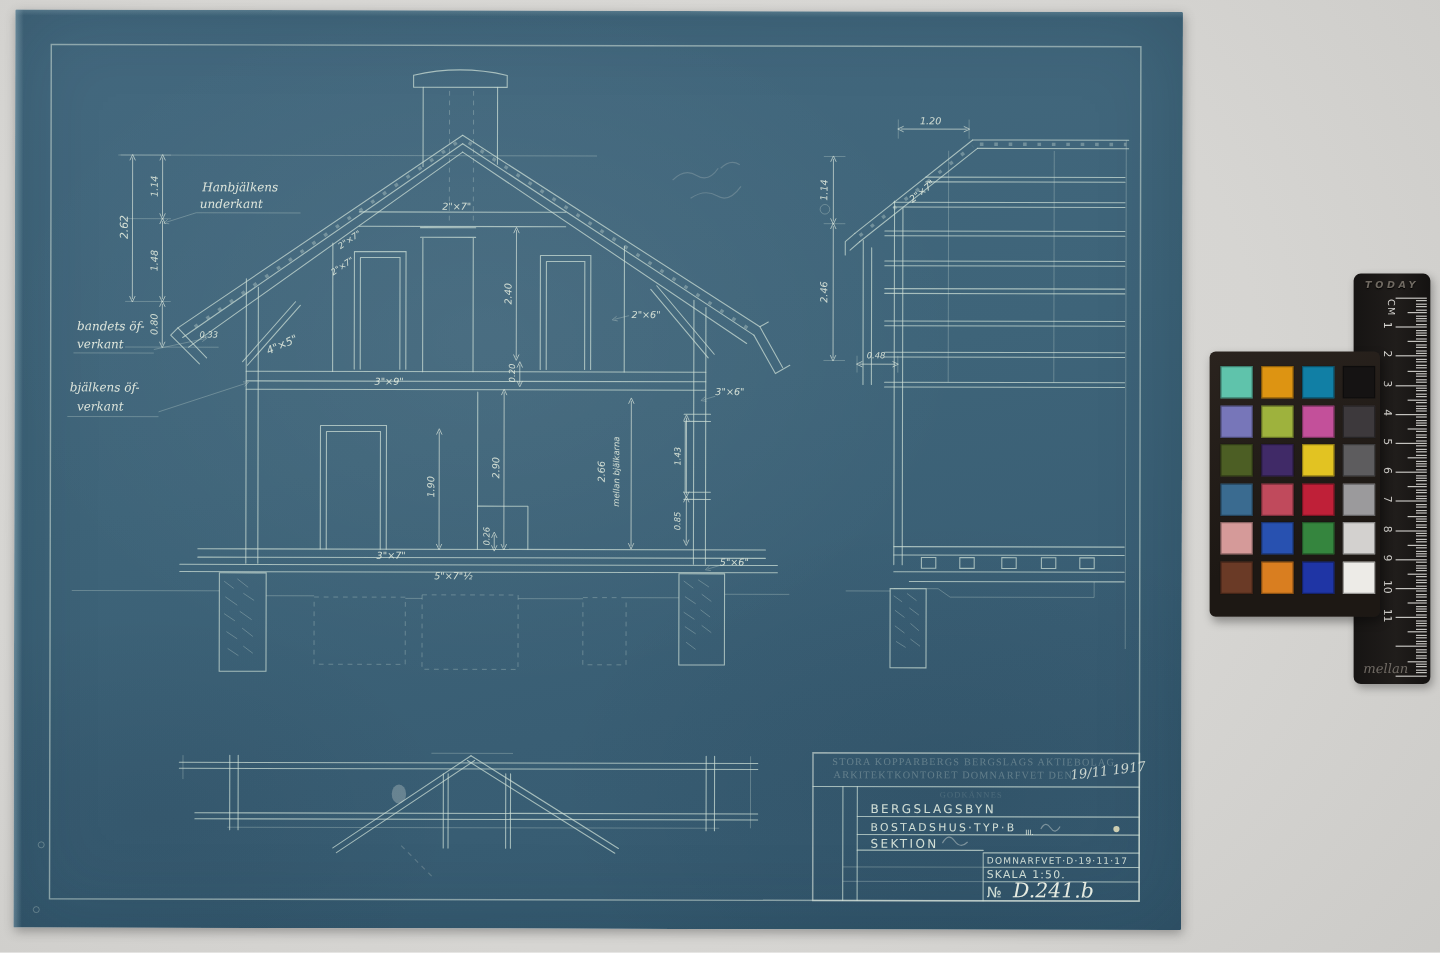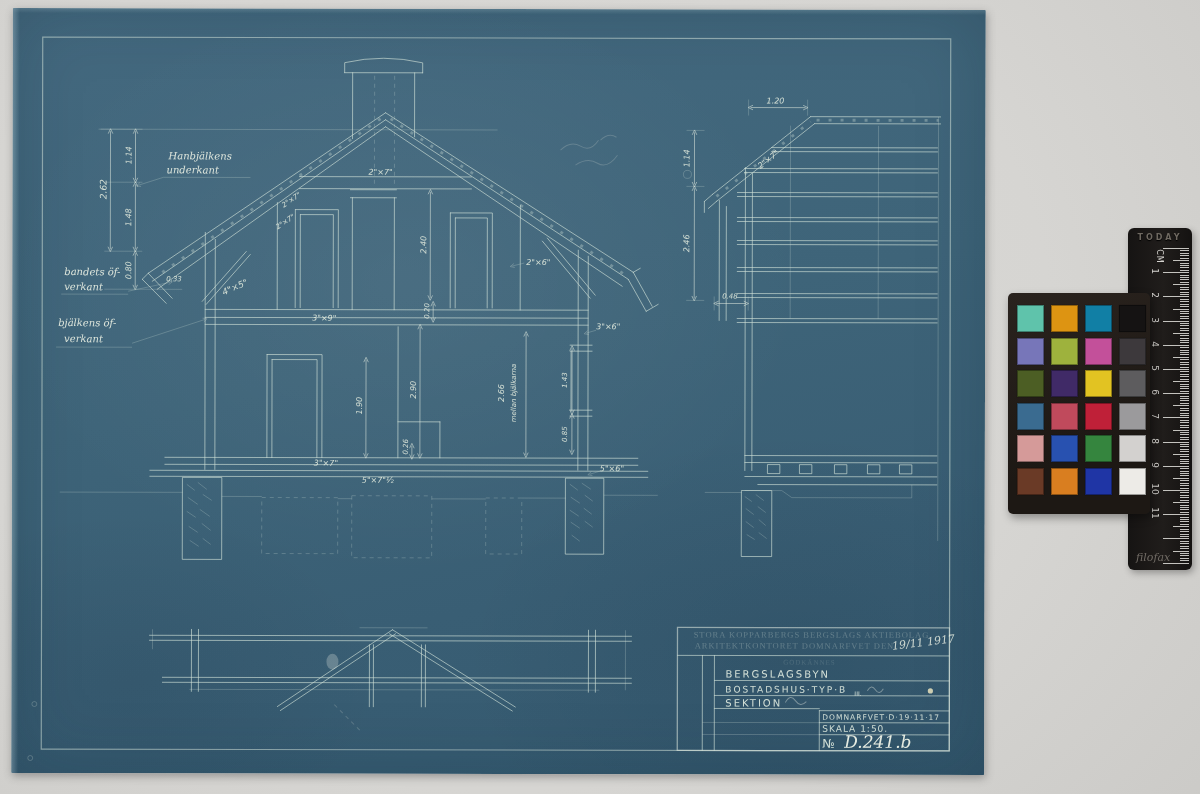--- a/index.html
+++ b/index.html
@@ -37,21 +37,21 @@
     box-shadow:2px 4px 8px rgba(0,0,0,.35);}
   .cgrid{position:absolute;left:9px;top:12px;display:grid;
     grid-template-columns:repeat(4,27px);grid-auto-rows:27px;gap:5.5px 7px;}
   .swatch{width:27px;height:27px;box-shadow:inset 0 0 0 1px rgba(0,0,0,.35), 0 0 1px rgba(0,0,0,.4);}
   
   .ruler{position:absolute;left:1128px;top:228px;width:64px;height:342px;z-index:2;
     background:linear-gradient(90deg,#161413,#201d1b 55%,#141211);border-radius:6px;
     box-shadow:2px 3px 7px rgba(0,0,0,.3);}
   .rbrand{position:absolute;top:5px;left:0;width:100%;text-align:center;
     color:#6f6961;font-size:8px;font-weight:bold;letter-spacing:3px;
-    text-shadow:0 1px 1px #000;}
+    text-shadow:0 1px 1px #000;font-style:italic;}
   .rcm{position:absolute;left:24px;top:24px;color:#d6d4d0;font-size:8px;
     transform:rotate(90deg);letter-spacing:1px;}
   .tick{position:absolute;right:3px;height:1px;background:#d3d1cd;opacity:.92;}
   .t10{width:26px;} .t5{width:16px;} .t1{width:9px;}
   .rnum{position:absolute;left:20px;width:14px;text-align:center;color:#d6d4d0;
     font-size:9px;transform:rotate(90deg);}
   .rscript{position:absolute;bottom:6px;left:8px;color:#7e7871;
     font:italic 11px "DejaVu Serif",serif;transform:rotate(0.0deg);opacity:.85;}
 </style>
 </head>
@@ -413,21 +413,21 @@
         <div class="rnum" style="top: 86.6px;">3</div>
         <div class="rnum" style="top: 110.8px;">4</div>
         <div class="rnum" style="top: 135px;">5</div>
         <div class="rnum" style="top: 159.2px;">6</div>
         <div class="rnum" style="top: 183.4px;">7</div>
         <div class="rnum" style="top: 207.6px;">8</div>
         <div class="rnum" style="top: 231.8px;">9</div>
         <div class="rnum" style="top: 256px;">10</div>
         <div class="rnum" style="top: 280.2px;">11</div>
       </div>
-    <div class="rscript">filofax</div>
+    <div class="rscript">mellan</div>
   </div>
 
   <div class="card">
     <div class="cgrid">
         <div class="swatch" style="background: rgb(95, 195, 171);"></div>
         <div class="swatch" style="background: rgb(221, 148, 18);"></div>
         <div class="swatch" style="background: rgb(17, 127, 165);"></div>
         <div class="swatch" style="background: rgb(21, 19, 19);"></div>
         <div class="swatch" style="background: rgb(119, 118, 185);"></div>
         <div class="swatch" style="background: rgb(158, 178, 61);"></div>

